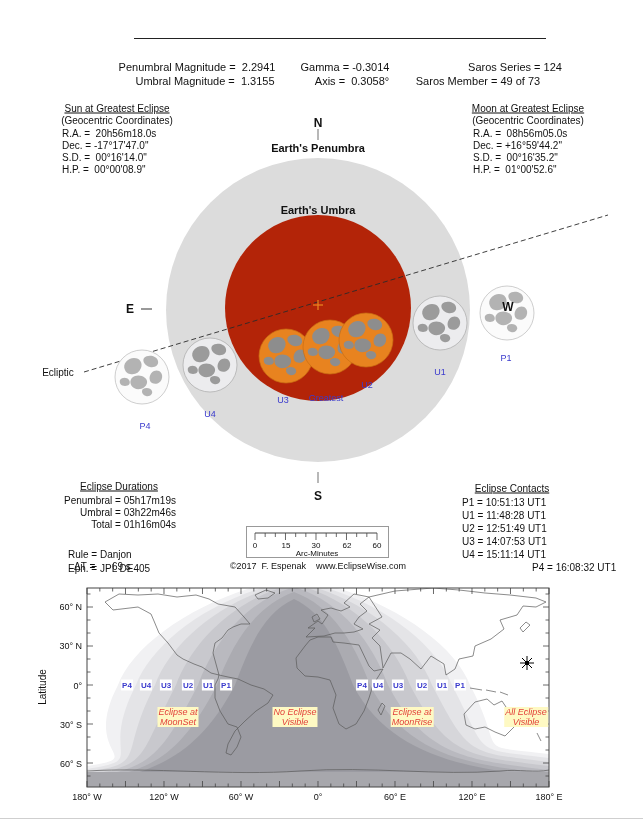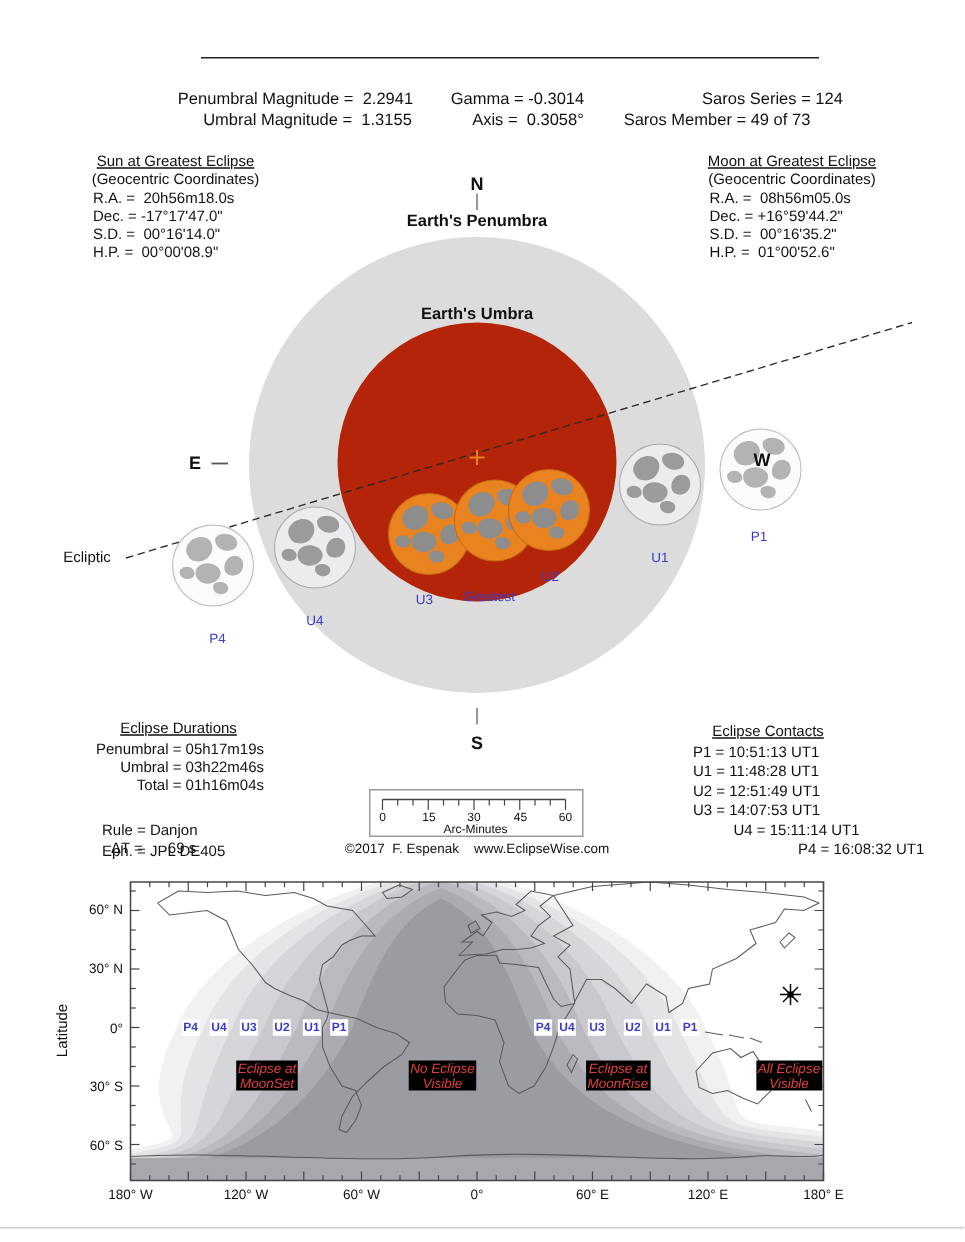--- a/index.html
+++ b/index.html
@@ -11,21 +11,21 @@
   .lr{transform:translate(-100%,-50%);} 
   .b{font-weight:bold;}
   .t20{font-size:20px;letter-spacing:.5px;}
   .s11{font-size:11px;}
   .s12{font-size:12px;}
   .s9{font-size:9px;}
   .s8{font-size:8px;}
   .u{text-decoration:underline;}
   .blue{color:#3a3acd;}
   .mapblue{color:#3a3acd;background:#fff;padding:0 1px;font-weight:bold;font-size:8px;}
-  .mapred{color:#e2403a;background:#000000;padding:0 1px;font-style:italic;font-size:9px;line-height:10px;text-align:center;}
+  .mapred{color:#e2403a;background:#fef9c3;padding:0 1px;font-style:italic;font-size:9px;line-height:10px;text-align:center;}
   .rot{transform:translate(-50%,-50%) rotate(-90deg);}
   .titleline{position:absolute;left:134px;top:38px;width:412px;border-top:1.5px solid #222;}
   .botline{position:absolute;left:0;top:818px;width:643px;border-top:1px solid #cfcfcf;}
   
   .m-white .disk{fill:#fbfbfb;stroke:#b9b9b9;stroke-width:.7;}
   .m-white .mare{fill:#b3b3b3;}
   .m-pale .disk{fill:#ececee;stroke:#a9a9a9;stroke-width:.7;}
   .m-pale .mare{fill:#9b9b9b;}
   .m-orange .disk{fill:#e8831f;stroke:#c76d12;stroke-width:.7;}
   .m-orange .mare{fill:#8d8d8d;}
@@ -299,27 +299,27 @@
   <div class="lbl lr" style="left:176px;top:524px;">Total = 01h16m04s</div>
   <div class="lbl ll" style="left:68px;top:568px;">Eph. = JPL DE405</div>
   <div class="lbl ll" style="left:68px;top:554px;">Rule = Danjon</div>
   <div class="lbl ll" style="left:74px;top:566px;">ΔT =      69 s</div>
 
   <div class="lbl u" style="left:512px;top:488px;">Eclipse Contacts</div>
   <div class="lbl ll" style="left:462px;top:502px;">P1 = 10:51:13 UT1</div>
   <div class="lbl ll" style="left:462px;top:515px;">U1 = 11:48:28 UT1</div>
   <div class="lbl ll" style="left:462px;top:528px;">U2 = 12:51:49 UT1</div>
   <div class="lbl ll" style="left:462px;top:541px;">U3 = 14:07:53 UT1</div>
-  <div class="lbl ll" style="left:462px;top:554px;margin-left:27px;">U4 = 15:11:14 UT1</div>
+  <div class="lbl ll" style="left:462px;top:554px;">U4 = 15:11:14 UT1</div>
   <div class="lbl ll" style="left:488px;top:567px;padding-left:44px;">P4 = 16:08:32 UT1</div>
 
   <div class="lbl s8" style="left:255px;top:545px;">0</div>
   <div class="lbl s8" style="left:286px;top:545px;">15</div>
   <div class="lbl s8" style="left:316px;top:545px;">30</div>
-  <div class="lbl s8" style="left:347px;top:545px;">45</div>
+  <div class="lbl s8" style="left:347px;top:545px;">62</div>
   <div class="lbl s8" style="left:377px;top:545px;">60</div>
   <div class="lbl s8" style="left:317px;top:553px;">Arc-Minutes</div>
   <div class="lbl s9" style="left:318px;top:566px;text-align:right;">©2017  F. Espenak    www.EclipseWise.com</div>
 
   <div class="lbl rot" style="left:42px;top:687px;">Latitude</div>
   <div class="lbl s9" style="left:318px;top:812px;margin-top:28px;">Longitude</div>
   <div class="lbl lr s9" style="left:82px;top:607px;">60° N</div>
   <div class="lbl lr s9" style="left:82px;top:646px;">30° N</div>
   <div class="lbl lr s9" style="left:82px;top:686px;">0°</div>
   <div class="lbl lr s9" style="left:82px;top:725px;">30° S</div>

